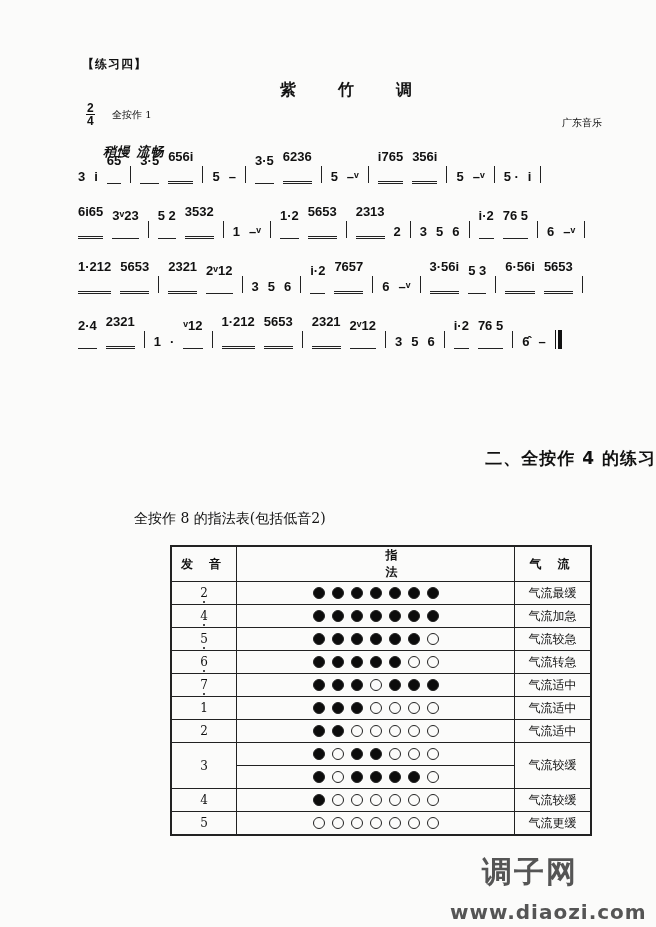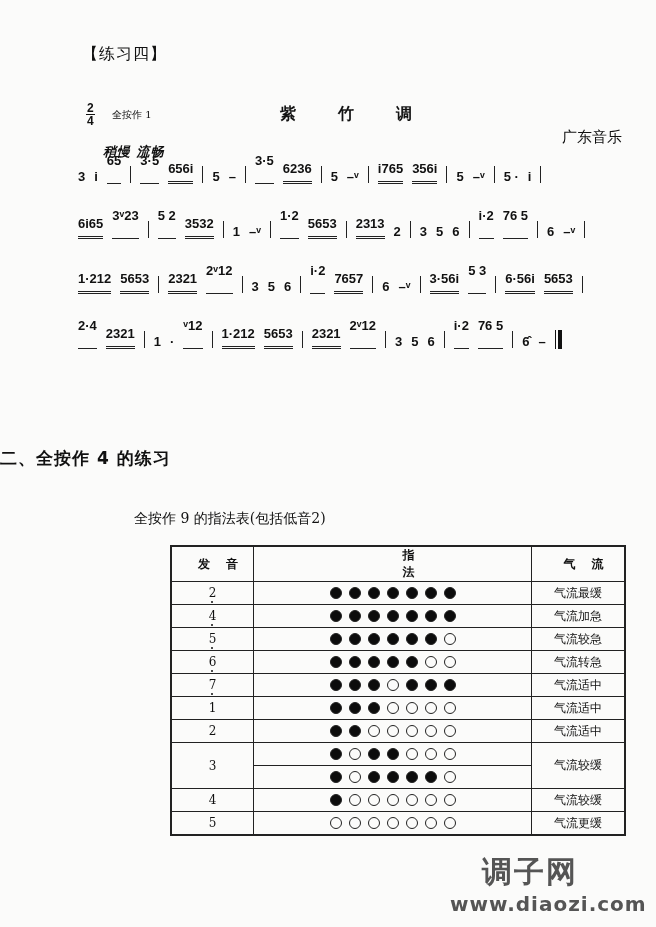--- a/index.html
+++ b/index.html
@@ -2,55 +2,55 @@
 <html><head>
 <meta charset="utf-8">
 <style>
   html, body { margin: 0; padding: 0; }
   body {
     width: 656px; height: 927px; position: relative; overflow: hidden;
     background: #fbfbfa; color: #111;
     font-family: "DejaVu Serif", "Liberation Serif", serif;
   }
   .abs { position: absolute; }
-  .exercise-label { left: 82px; top: 44px; font-size: 16px; font-weight: normal; font-family: "DejaVu Sans", sans-serif; letter-spacing: 1px; }
-  .song-title { left: 280px; top: 80px; font-size: 16px; font-weight: bold; word-spacing: 38px; letter-spacing: 0; margin-top: 24px; }
+  .exercise-label { left: 82px; top: 56px; font-size: 12px; font-weight: bold; font-family: "DejaVu Sans", sans-serif; letter-spacing: 1px; }
+  .song-title { left: 280px; top: 80px; font-size: 16px; font-weight: bold; word-spacing: 38px; letter-spacing: 0; }
   .song-title span { margin-right: 42px; }
   .time-sig { left: 86px; top: 102px; font-size: 12px; font-weight: bold; font-family: "Liberation Sans", sans-serif; text-align: center; line-height: 12px; }
   .time-sig .num { display: block; border-bottom: 1px solid #111; padding: 0 1px; }
   .fingering-label { left: 112px; top: 108px; font-size: 10px; }
-  .origin { left: 562px; top: 128px; font-size: 15px; }
+  .origin { left: 562px; top: 116px; font-size: 10px; }
   .tempo { left: 103px; top: 143px; font-size: 13px; font-weight: bold; font-style: italic; letter-spacing: 1px; }
 
   .score-line { left: 78px; width: 530px; height: 24px; display: flex; align-items: flex-end; font-family: "Liberation Sans", "DejaVu Sans", sans-serif; font-weight: bold; font-size: 13px; }
   .tok { display: inline-block; position: relative; margin-right: 9px; white-space: pre; }
   .tok.u1 { border-bottom: 1.5px solid #222; padding-bottom: 15px; }
-  .tok.u2 { border-bottom: 3.5px double #222; padding-bottom: 5px; }
+  .tok.u2 { border-bottom: 3.5px double #222; padding-bottom: 17px; }
   .bar { display: inline-block; width: 1px; height: 17px; background: #222; margin: 0 9px 1px 0; }
   .final { display: inline-block; width: 1px; height: 19px; background: #111; margin-right: 2px; }
   .final2 { display: inline-block; width: 4px; height: 19px; background: #111; }
 
-  .section-title { left: 0; width: 656px; top: 447px; text-align: left; font-size: 17px; font-weight: bold; font-family: "DejaVu Sans", sans-serif; letter-spacing: 1px; }
+  .section-title { left: 0; width: 656px; top: 447px; text-align: right; font-size: 17px; font-weight: bold; font-family: "DejaVu Sans", sans-serif; letter-spacing: 1px; }
   .table-caption { left: 134px; top: 510px; font-size: 14px; }
 
   table.fing { position: absolute; left: 170px; top: 545px; border-collapse: collapse; font-size: 12px; }
   table.fing td, table.fing th { border: 1px solid #222; height: 22px; padding: 0; text-align: center; }
-  table.fing th { font-weight: bold; font-family: "DejaVu Sans", sans-serif; font-size: 12px; letter-spacing: 6px; padding-left: 17px; }
+  table.fing th { font-weight: bold; font-family: "DejaVu Sans", sans-serif; font-size: 12px; letter-spacing: 6px; }
   table.fing { border: 2px solid #222; }
   .c1 { width: 64px; } .c2 { width: 185px; } .c3 { width: 75px; }
   .holes { display: flex; justify-content: center; gap: 7px; }
   .hole { width: 12px; height: 12px; border-radius: 50%; box-sizing: border-box; border: 1px solid #222; }
   .hole.closed { background: #0c0c0c; }
   .note-low { position: relative; display: inline-block; }
   .note-low::after { content: ""; position: absolute; left: 50%; bottom: -3px; width: 2px; height: 2px; margin-left: -1px; background: #111; border-radius: 50%; }
   .airflow { font-size: 12px; }
 
   .watermark { left: 482px; top: 852px; font-family: "DejaVu Sans", sans-serif; color: #555; font-weight: bold; }
   .wm-title { font-size: 30px; letter-spacing: 2px; }
-  .wm-url { font-size: 20px; margin-top: 0; letter-spacing: 1px; position: absolute; left: -32px; top: 40px; white-space: nowrap; }
+  .wm-url { font-size: 20px; margin-top: 8px; letter-spacing: 1px; position: absolute; left: -32px; top: 40px; white-space: nowrap; }
 </style>
 </head>
 <body>
 
 <div class="abs exercise-label">【练习四】</div>
 
 <div class="abs song-title">
   <span>紫</span><span>竹</span><span>调</span>
 </div>
 
@@ -161,21 +161,21 @@
     <span class="tok u1">i·2</span>
     <span class="tok u1">76 5</span>
     <span class="bar"></span>
     <span class="tok">6̂</span>
     <span class="tok">–</span>
     <span class="final"></span>
     <span class="final2"></span>
   </div>
 
 <div class="abs section-title">二、全按作 4 的练习</div>
-<div class="abs table-caption">全按作 9 的指法表(包括低音2)</div>
+<div class="abs table-caption">全按作 8 的指法表(包括低音2)</div>
 
 <table class="fing">
   <thead>
     <tr>
       <th class="c1">发 音</th>
       <th class="c2" style="letter-spacing:60px;padding-left:92px">指 法</th>
       <th class="c3">气 流</th>
     </tr>
   </thead>
   <tbody id="tbody">

